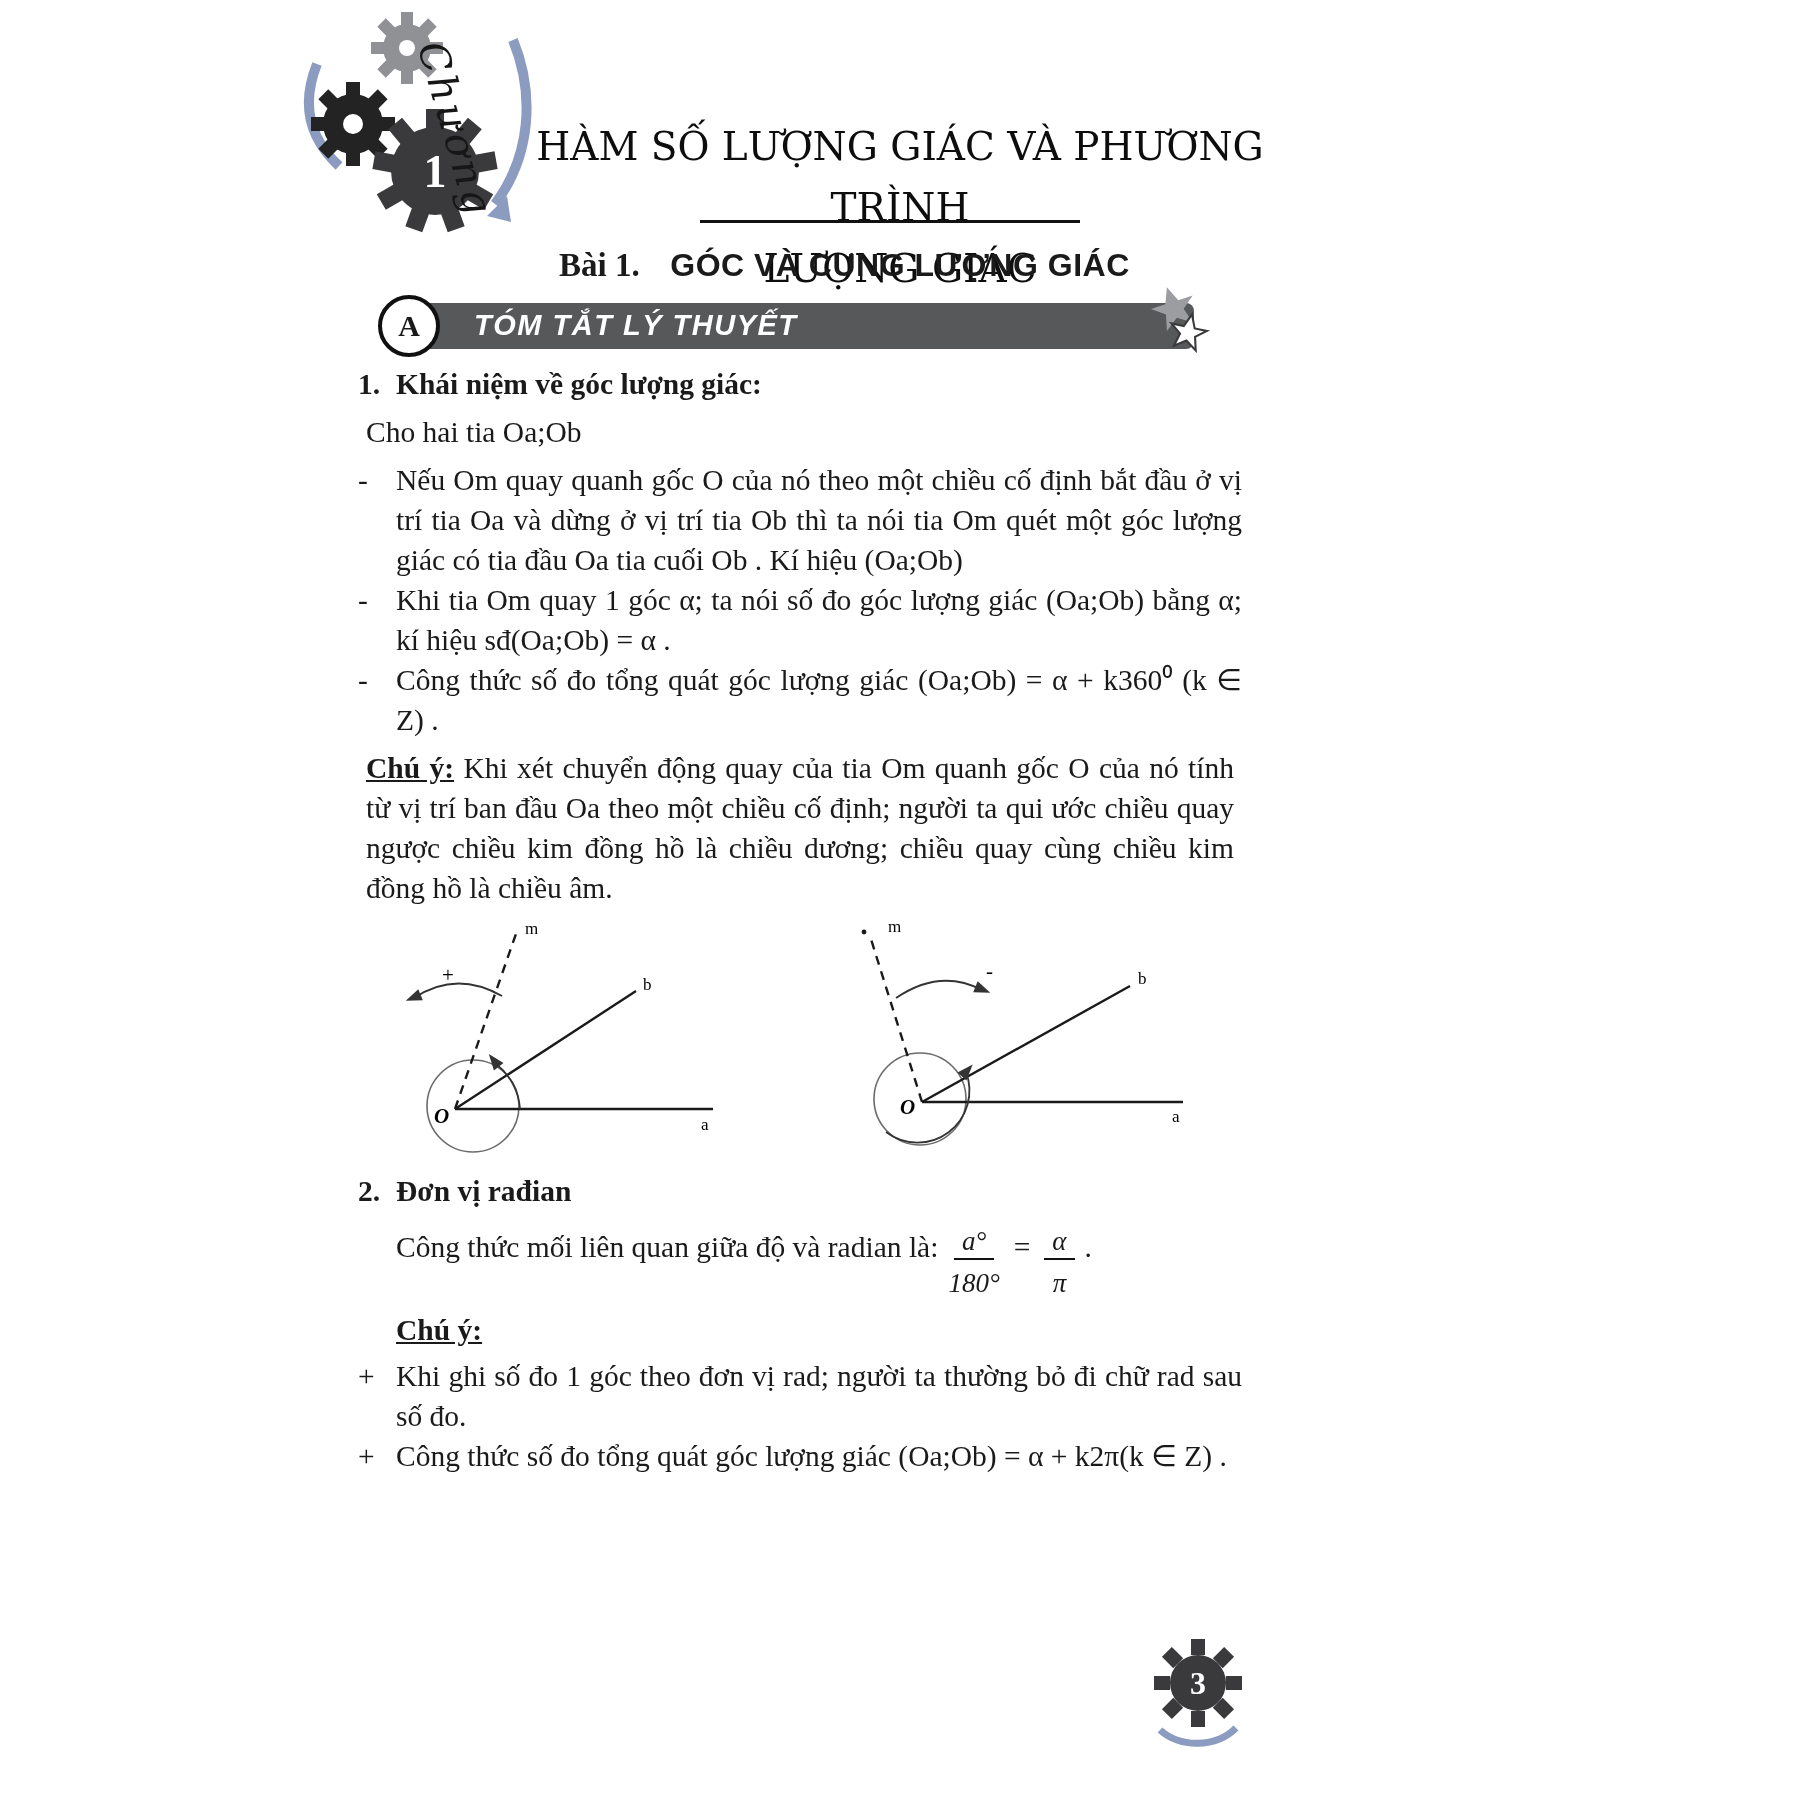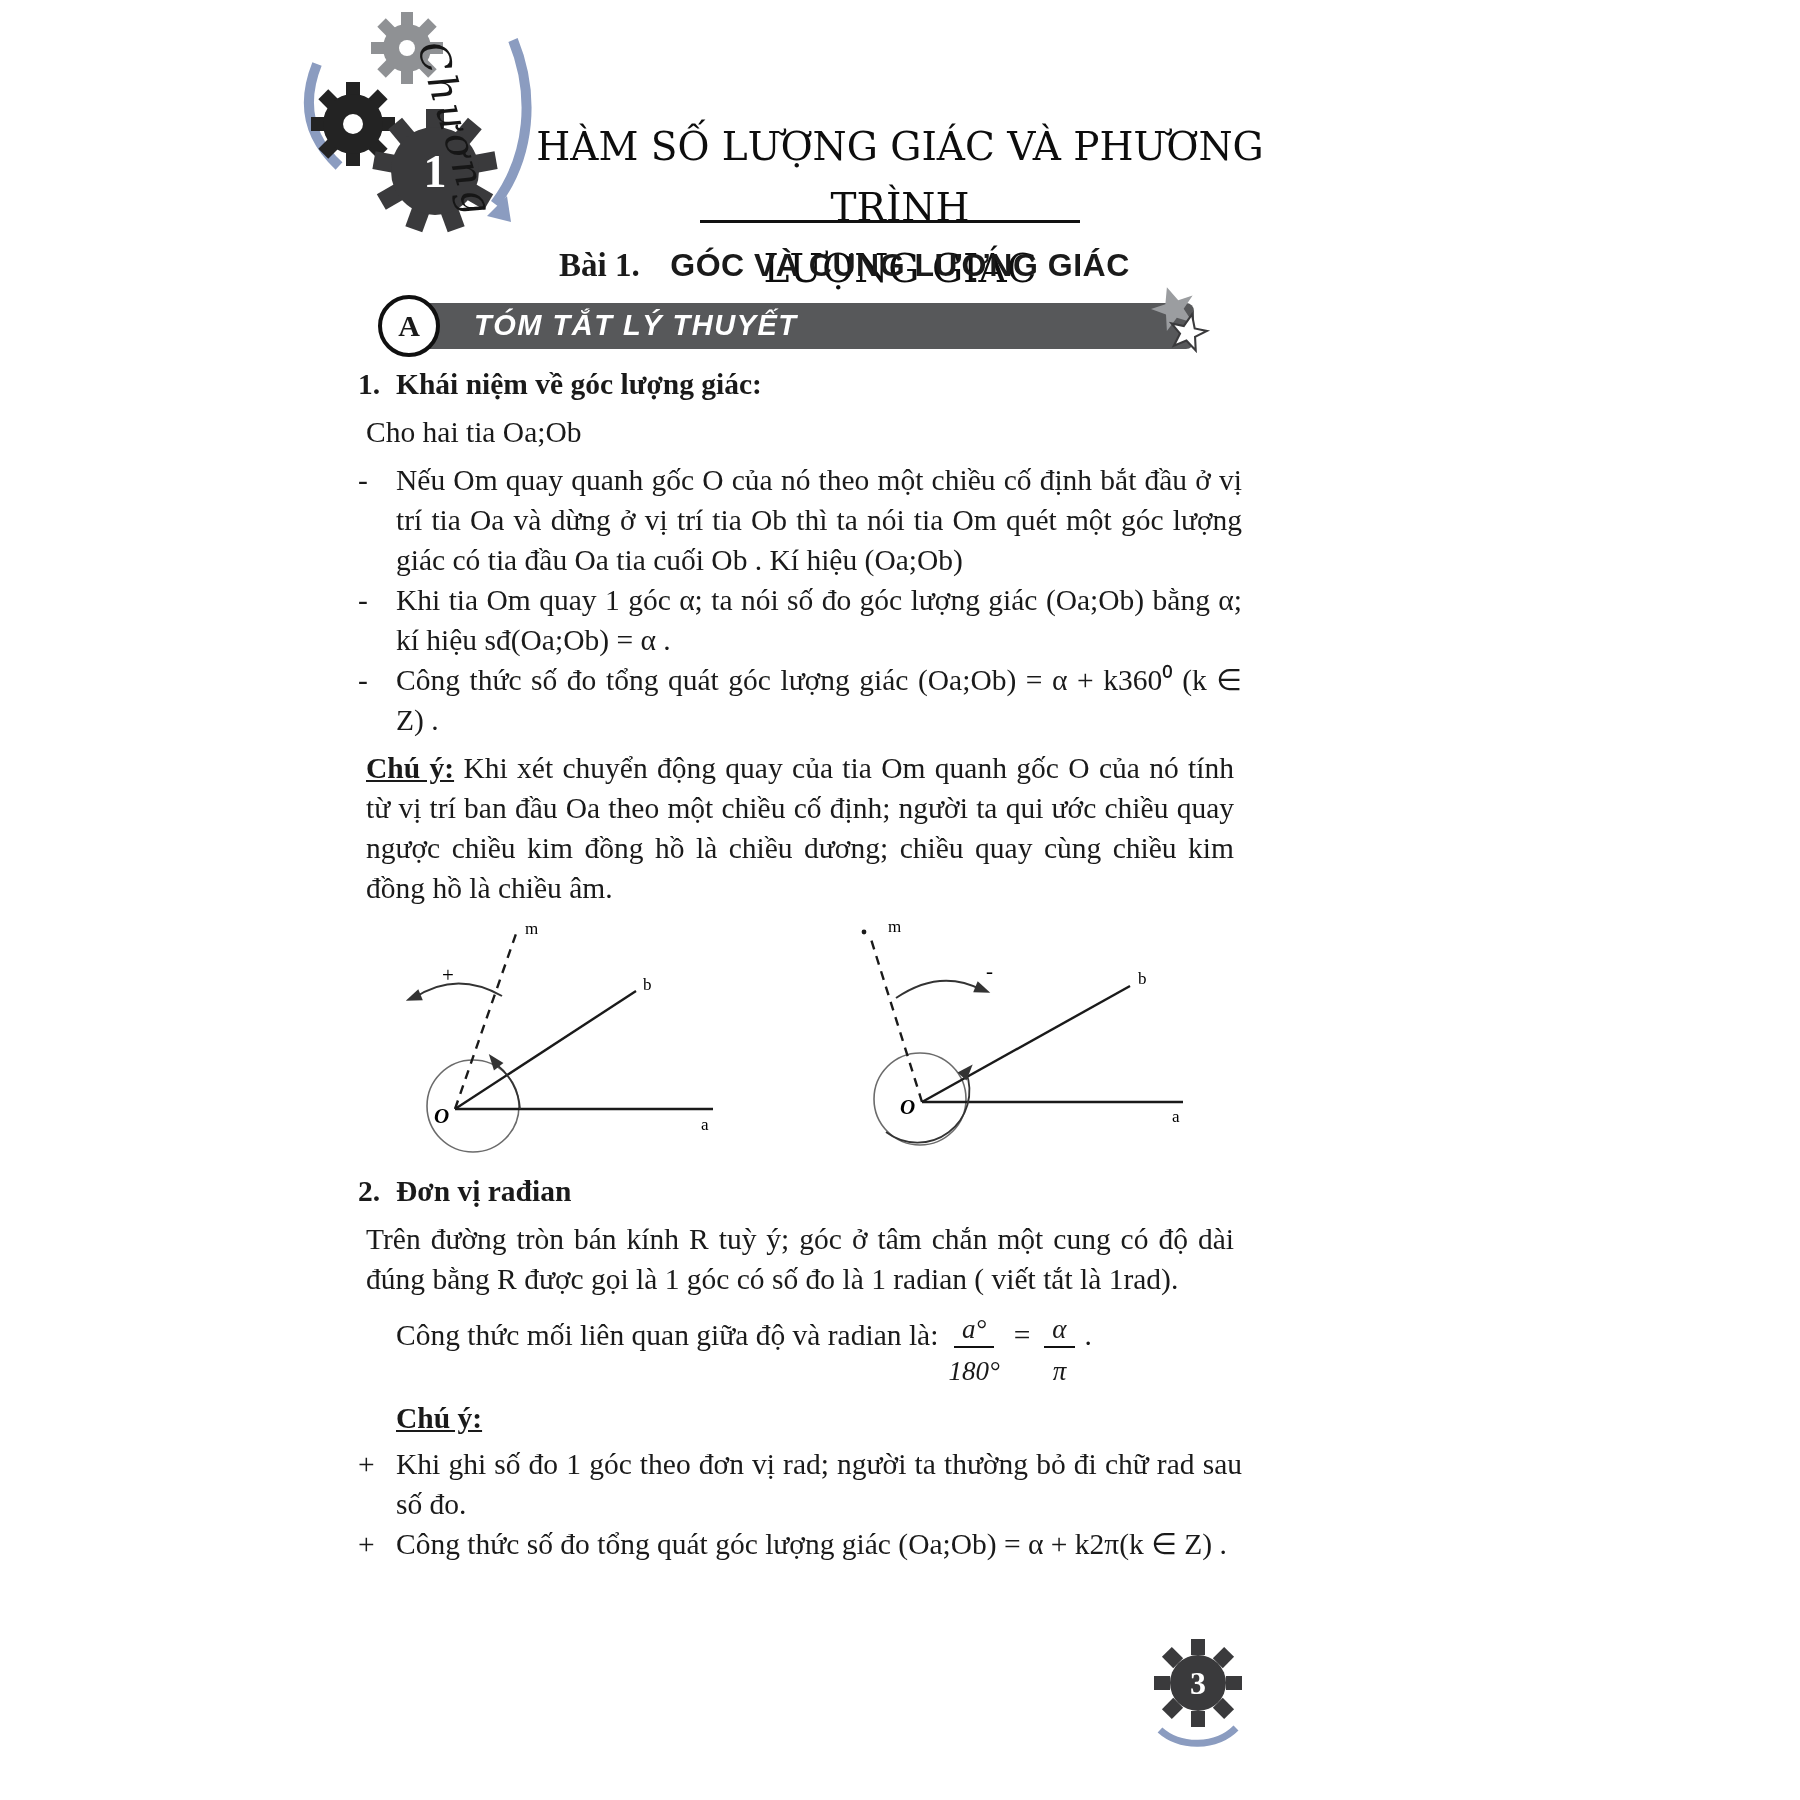--- a/index.html
+++ b/index.html
@@ -191,21 +191,20 @@
         <text class="dlabel" x="280" y="68" font-size="17">b</text>
         <text class="dlabel" x="314" y="206" font-size="17">a</text>
         <text class="dlabel" x="42" y="198" font-size="21" font-weight="bold" font-style="italic">O</text>
       </svg>
     </div>
 
     <div class="row h sec2">
       <span class="marker">2.</span>
       <span class="txt">Đơn vị rađian</span>
     </div>
-    <div class="para indent">Trên đường tròn bán kính R tuỳ ý; góc ở tâm chắn một cung có độ dài đúng bằng R được gọi là 1 góc có số đo là 1 radian ( viết tắt là 1rad).</div>
 
     <div class="formula-row">
       <span>Công thức mối liên quan giữa độ và radian là:</span>
       <span class="frac">
         <span class="num">a°</span>
         <span class="den">180°</span>
       </span>
       <span class="eq">=</span>
       <span class="frac">
         <span class="num">α</span>

